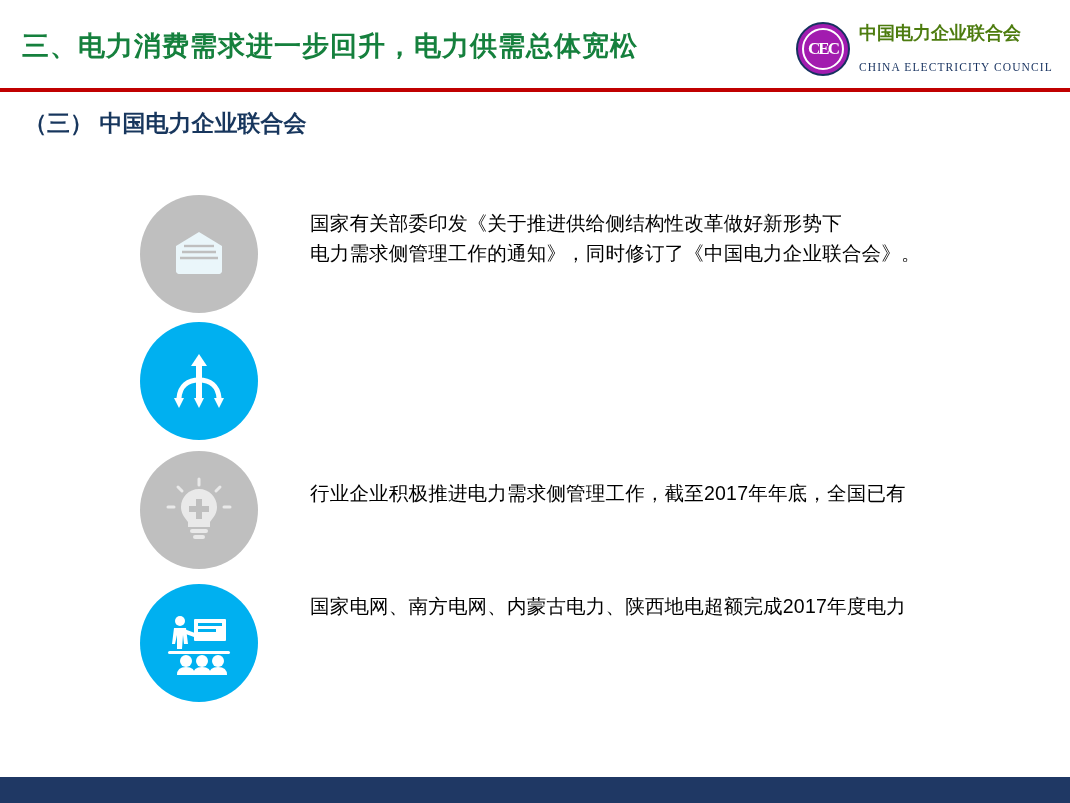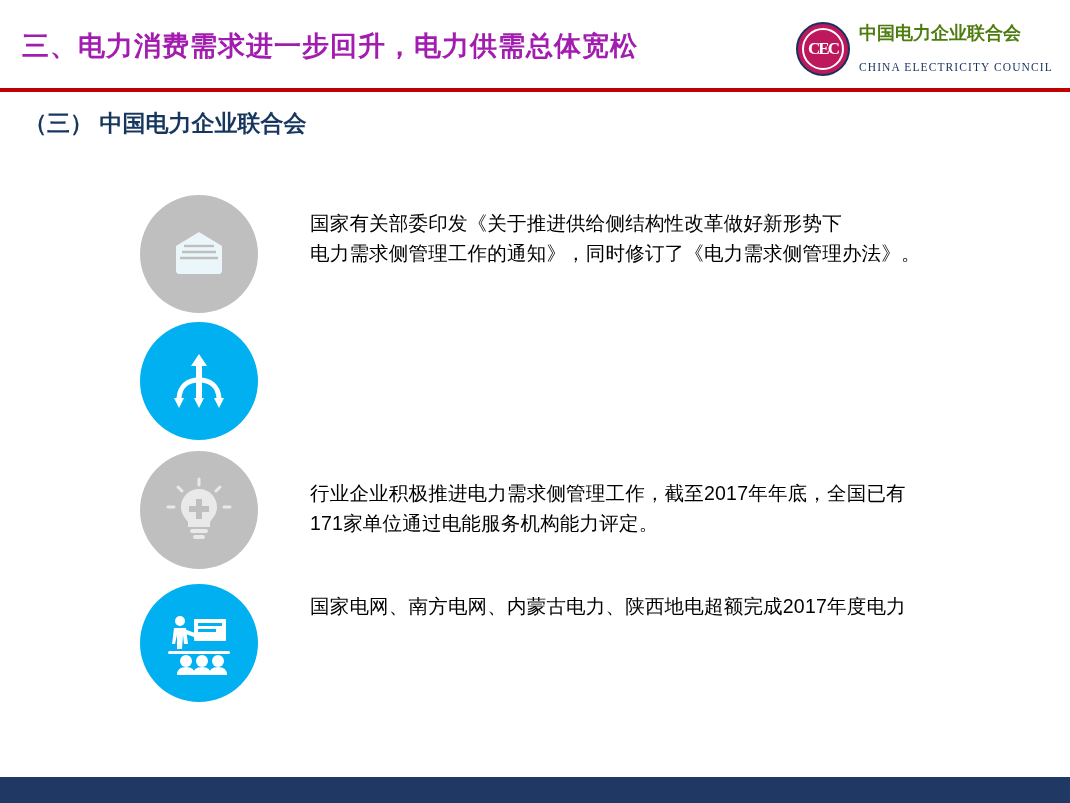--- a/index.html
+++ b/index.html
@@ -22,21 +22,21 @@
     top: 0;
     width: 1070px;
     height: 90px;
   }
   .header-title {
     position: absolute;
     left: 22px;
     top: 28px;
     font-size: 27px;
     font-weight: bold;
-    color: #a21caf;
+    color: #15803d;
     letter-spacing: 1px;
     white-space: nowrap;
   }
   .header-rule {
     position: absolute;
     left: 0;
     top: 88px;
     width: 1070px;
     height: 4px;
     background: #c00000;
@@ -49,21 +49,21 @@
     top: 18px;
     width: 256px;
     height: 62px;
     display: flex;
     align-items: center;
   }
   .logo-emblem {
     width: 50px;
     height: 50px;
     border-radius: 50%;
-    background: #be185d;
+    background: #a21caf;
     border: 2px solid #16315f;
     position: relative;
     flex: 0 0 auto;
     margin-right: 9px;
     display: flex;
     align-items: center;
     justify-content: center;
   }
   .logo-emblem .ring {
     width: 38px;
@@ -207,21 +207,21 @@
           <path d="M8 20 L31 6 L54 20 L54 44 Q54 48 50 48 L12 48 Q8 48 8 44 Z" fill="#eaf6fa"></path>
           <path d="M16 20 H46" stroke="#bfbfbf" stroke-width="2.4"></path>
           <path d="M14 26 H48" stroke="#bfbfbf" stroke-width="2.4"></path>
           <path d="M12 32 H50" stroke="#bfbfbf" stroke-width="2.4"></path>
           <path d="M8 34 L24 34 Q27 34 27 37 Q27 40 31 40 Q35 40 35 37 Q35 34 38 34 L54 34 L54 44 Q54 48 50 48 L12 48 Q8 48 8 44 Z" fill="#eaf6fa"></path>
         </svg>
       </div>
     </div>
     <div class="row-text">
       <span class="line">国家有关部委印发《关于推进供给侧结构性改革做好新形势下</span>
-      <span class="line">电力需求侧管理工作的通知》，同时修订了《电力需求侧管理办法》。</span>
+      <span class="line">电力需求侧管理工作的通知》，同时修订了《中国电力企业联合会》。</span>
     </div>
   </div>
 
   <div class="row row-2">
     <div class="icon-wrap">
       <div class="icon-circle icon-blue">
         <svg width="66" height="62" viewBox="0 0 66 62" fill="none">
           <path d="M33 4 L41 16 H25 Z" fill="#ffffff"></path>
           <rect x="30" y="14" width="6" height="18" fill="#ffffff"></rect>
           <path d="M33 30 C22 30 14 36 13 48" stroke="#ffffff" stroke-width="5" fill="none" stroke-linecap="round"></path>
@@ -249,21 +249,20 @@
             <path d="M14 12 L18 16"></path>
             <path d="M56 12 L52 16"></path>
             <path d="M4 32 H10"></path>
             <path d="M60 32 H66"></path>
           </g>
         </svg>
       </div>
     </div>
     <div class="row-text">
       <span class="line">行业企业积极推进电力需求侧管理工作，截至2017年年底，全国已有</span>
-      <span class="line">171家单位通过电能服务机构能力评定。</span>
     </div>
   </div>
 
   <div class="row row-4">
     <div class="icon-wrap">
       <div class="icon-circle icon-blue">
         <svg width="70" height="64" viewBox="0 0 70 64" fill="none">
           <rect x="30" y="8" width="32" height="22" rx="1" fill="#ffffff"></rect>
           <rect x="34" y="12" width="24" height="3" fill="#00b0f0"></rect>
           <rect x="34" y="18" width="18" height="3" fill="#00b0f0"></rect>

